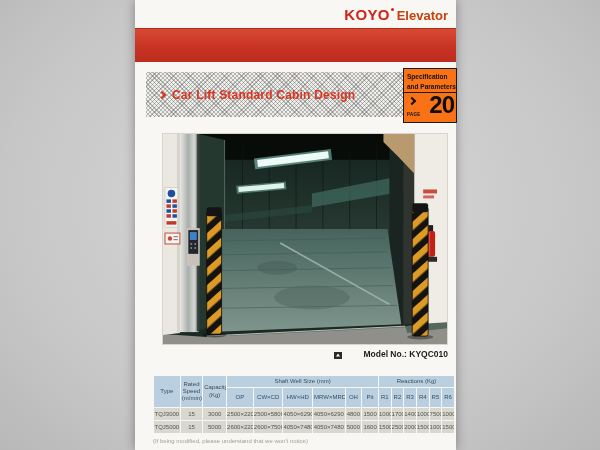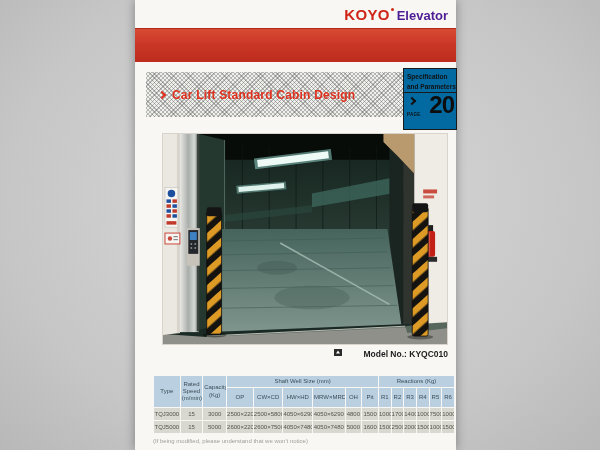--- a/index.html
+++ b/index.html
@@ -12,49 +12,49 @@
   }
   .page {
     position:absolute; left:135px; top:0; width:321px; height:450px;
     background:#f9f7f3;
     box-shadow:0 0 10px rgba(0,0,0,.35);
   }
   
   .logo { position:absolute; top:6px; right:8px; display:flex; align-items:baseline; }
   .logo .koyo { color:#cf2418; font-weight:bold; font-size:15px; letter-spacing:.3px; }
   .logo .dot { width:3px; height:3px; border-radius:50%; background:#cf2418; align-self:flex-start; margin:2px 3px 0 1px; }
-  .logo .suffix { color:#4c1d95; font-weight:bold; font-size:13px; }
+  .logo .suffix { color:#c2410c; font-weight:bold; font-size:13px; }
   .banner {
     position:absolute; top:28px; left:0; width:100%; height:34px;
     background:linear-gradient(180deg,#d84a33 0%, #c93525 50%, #bd2c1e 100%);
     border-top:1px solid #b02a1a;
   }
   
   .title-bar {
     position:absolute; top:72px; left:11px; width:263px; height:45px;
     background-color:#efefec;
     background-image:
       repeating-linear-gradient(45deg, rgba(85,85,85,.38) 0 1px, transparent 1px 3px),
       repeating-linear-gradient(-45deg, rgba(85,85,85,.38) 0 1px, transparent 1px 3px);
     display:flex; align-items:center; padding-left:13px;
   }
   .chev { width:6px; height:6px; border-top:2.6px solid #e0301e; border-right:2.6px solid #e0301e; transform:rotate(45deg); margin-right:7px; flex:0 0 auto; }
   .title-text { color:#e0301e; font-weight:bold; font-size:12px; letter-spacing:.2px; }
   
-  .spec-box { position:absolute; top:68px; left:268px; width:54px; height:62px; background:#0369a1; border:1.5px solid #1a1a1a; }
+  .spec-box { position:absolute; top:68px; left:268px; width:54px; height:55px; background:#f97316; border:1.5px solid #1a1a1a; }
   .spec-top { height:24px; border-bottom:1.5px solid #1a1a1a; font-size:6.5px; font-weight:bold; color:#111; padding:3px 0 0 3px; line-height:1.5; }
   .spec-bottom { position:relative; height:26px; }
   .spec-chev { position:absolute; left:5px; top:5px; width:6px; height:6px; border-top:2.4px solid #111; border-right:2.4px solid #111; transform:rotate(45deg); }
   .spec-page-label { position:absolute; left:3px; bottom:2px; font-size:4.5px; font-weight:bold; color:#111; letter-spacing:.3px; }
   .spec-num { position:absolute; right:2px; top:-2px; font-size:24px; font-weight:bold; color:#0d0d0d; letter-spacing:-1px; }
   
   .photo { position:absolute; left:27px; top:133px; width:286px; height:212px; border:1px solid #d8d4cc; }
   .photo svg { display:block; width:100%; height:100%; }
   
-  .model-line { position:absolute; top:349px; right:8px; display:flex; align-items:flex-start; gap:21px; font-size:8.5px; font-weight:bold; color:#1d1d1d; }
+  .model-line { position:absolute; top:349px; right:8px; display:flex; align-items:flex-end; gap:21px; font-size:8.5px; font-weight:bold; color:#1d1d1d; }
   .model-icon { width:8px; height:7px; display:inline-block; }
   
   .param-heading { position:absolute; top:360px; left:43px; display:flex; align-items:center; }
   .param-heading .label { color:#e0301e; font-weight:bold; font-size:10.5px; }
   
   .table-wrap { position:absolute; top:375px; left:18px; width:302px; }
   table { width:100%; border-collapse:separate; border-spacing:1px; table-layout:fixed; }
   th, td { text-align:center; vertical-align:middle; overflow:hidden; }
   thead th { background:#bad0e1; color:#3c4c58; font-weight:normal; font-size:6px; line-height:1.2; padding:1px; }
   thead th.gh { height:11px; }

